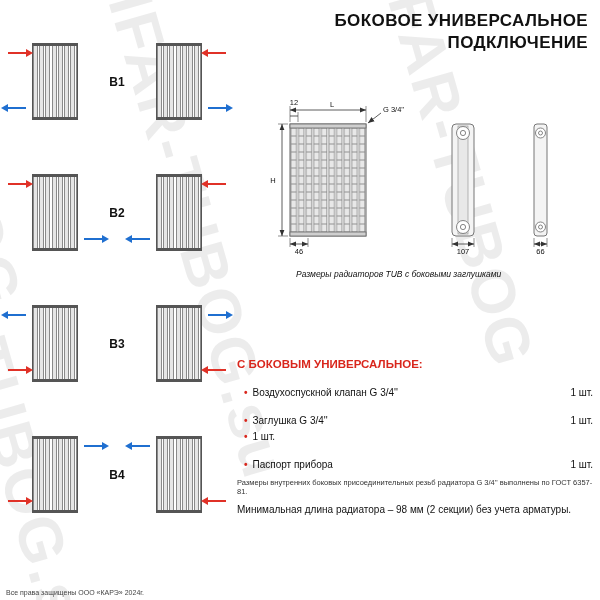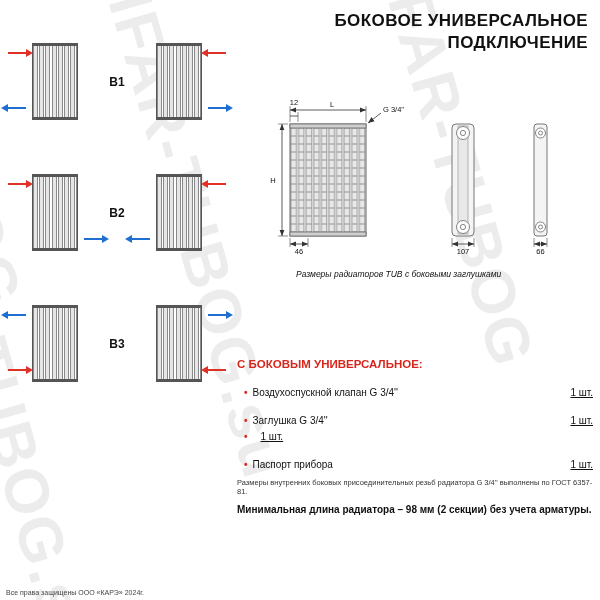--- a/index.html
+++ b/index.html
@@ -39,24 +39,24 @@
   .dt{font-size:7.5px;fill:#111;font-family:"Liberation Sans",sans-serif;}
   .drawing-caption{font-size:8.5px;font-style:italic;margin-top:3px;color:#111;margin-left:44px;}
   
   .kit{position:absolute;left:237px;top:356px;width:356px;z-index:1;}
   .kit-title{font-size:11.5px;font-weight:bold;}
   .kit-subtitle{font-size:11.5px;font-weight:bold;color:var(--accent,#d9261c);margin-top:2px;margin-bottom:3px;}
   .kit-item{display:flex;align-items:baseline;font-size:10px;line-height:1.6;}
   .bullet-icon{color:var(--accent,#d9261c);margin:0 5px 0 7px;font-weight:bold;}
   .bullet-icon::before{content:"•";}
   .kit-label{flex:1;margin-top:12px;}
-  .kit-qty{margin-left:8px;white-space:nowrap;text-decoration:underline;}
+  .kit-qty{white-space:nowrap;}
   .kit-note{font-size:7.5px;margin-top:5px;color:#333;}
   .kit-paragraph{font-size:10px;line-height:1.5;margin-top:11px;text-align:justify;}
-  .kit-min{font-size:10px;font-weight:bold;margin-top:8px;}
+  .kit-min{font-size:10px;font-weight:normal;margin-top:8px;}
   
   .footer{position:absolute;left:6px;bottom:4px;font-size:7px;color:#444;z-index:1;}
 </style>
 </head>
 <body style="--accent: #d9261c;">
 
 <div class="wm" id="wm1">TUBOG</div>
 <div class="wm" id="wm2">RIFAR-TUBOG.su</div>
 <div class="wm" id="wm3">RIFAR-TUBOG</div>
 <div class="wm" id="wm4">TUBOG.su</div>
@@ -102,20 +102,33 @@
         <div class="arrow pt-r" style="background: rgb(224, 49, 39); color: rgb(224, 49, 39); left: -24px; bottom: 10px;"></div>
       </div>
     <div class="scheme-label">В3</div>
     <div class="rad-cell">
       <div class="rad"></div>
     <div class="arrow pt-r" style="background: rgb(31, 111, 208); color: rgb(31, 111, 208); right: -24px; top: 8px;"></div>
         <div class="arrow pt-l" style="background: rgb(224, 49, 39); color: rgb(224, 49, 39); right: -24px; bottom: 10px;"></div>
       </div>
   </div>
 
+  <div class="scheme-row">
+    <div class="rad-cell">
+      <div class="rad"></div>
+    <div class="arrow pt-r" style="background: rgb(224, 49, 39); color: rgb(224, 49, 39); left: -24px; bottom: 10px;"></div>
+        <div class="arrow pt-r" style="background: rgb(31, 111, 208); color: rgb(31, 111, 208); right: -24px; top: 8px;"></div>
+      </div>
+    <div class="scheme-label">В4</div>
+    <div class="rad-cell">
+      <div class="rad"></div>
+    <div class="arrow pt-l" style="background: rgb(224, 49, 39); color: rgb(224, 49, 39); right: -24px; bottom: 10px;"></div>
+        <div class="arrow pt-l" style="background: rgb(31, 111, 208); color: rgb(31, 111, 208); left: -24px; top: 8px;"></div>
+      </div>
+  </div>
 </div>
 
 <div class="drawing">
   <svg width="345" height="170" viewBox="0 0 345 170">
     <defs>
       <pattern id="tubes" width="7.6" height="8" patternUnits="userSpaceOnUse">
         <rect width="7.6" height="8" fill="#ffffff"></rect>
         <rect x="0.9" width="5.6" height="8" fill="#e8e8e8" stroke="#8a8a8a" stroke-width="0.9"></rect>
       </pattern>
       <marker id="ma" markerWidth="9" markerHeight="8" refX="8" refY="4" orient="auto-start-reverse">

